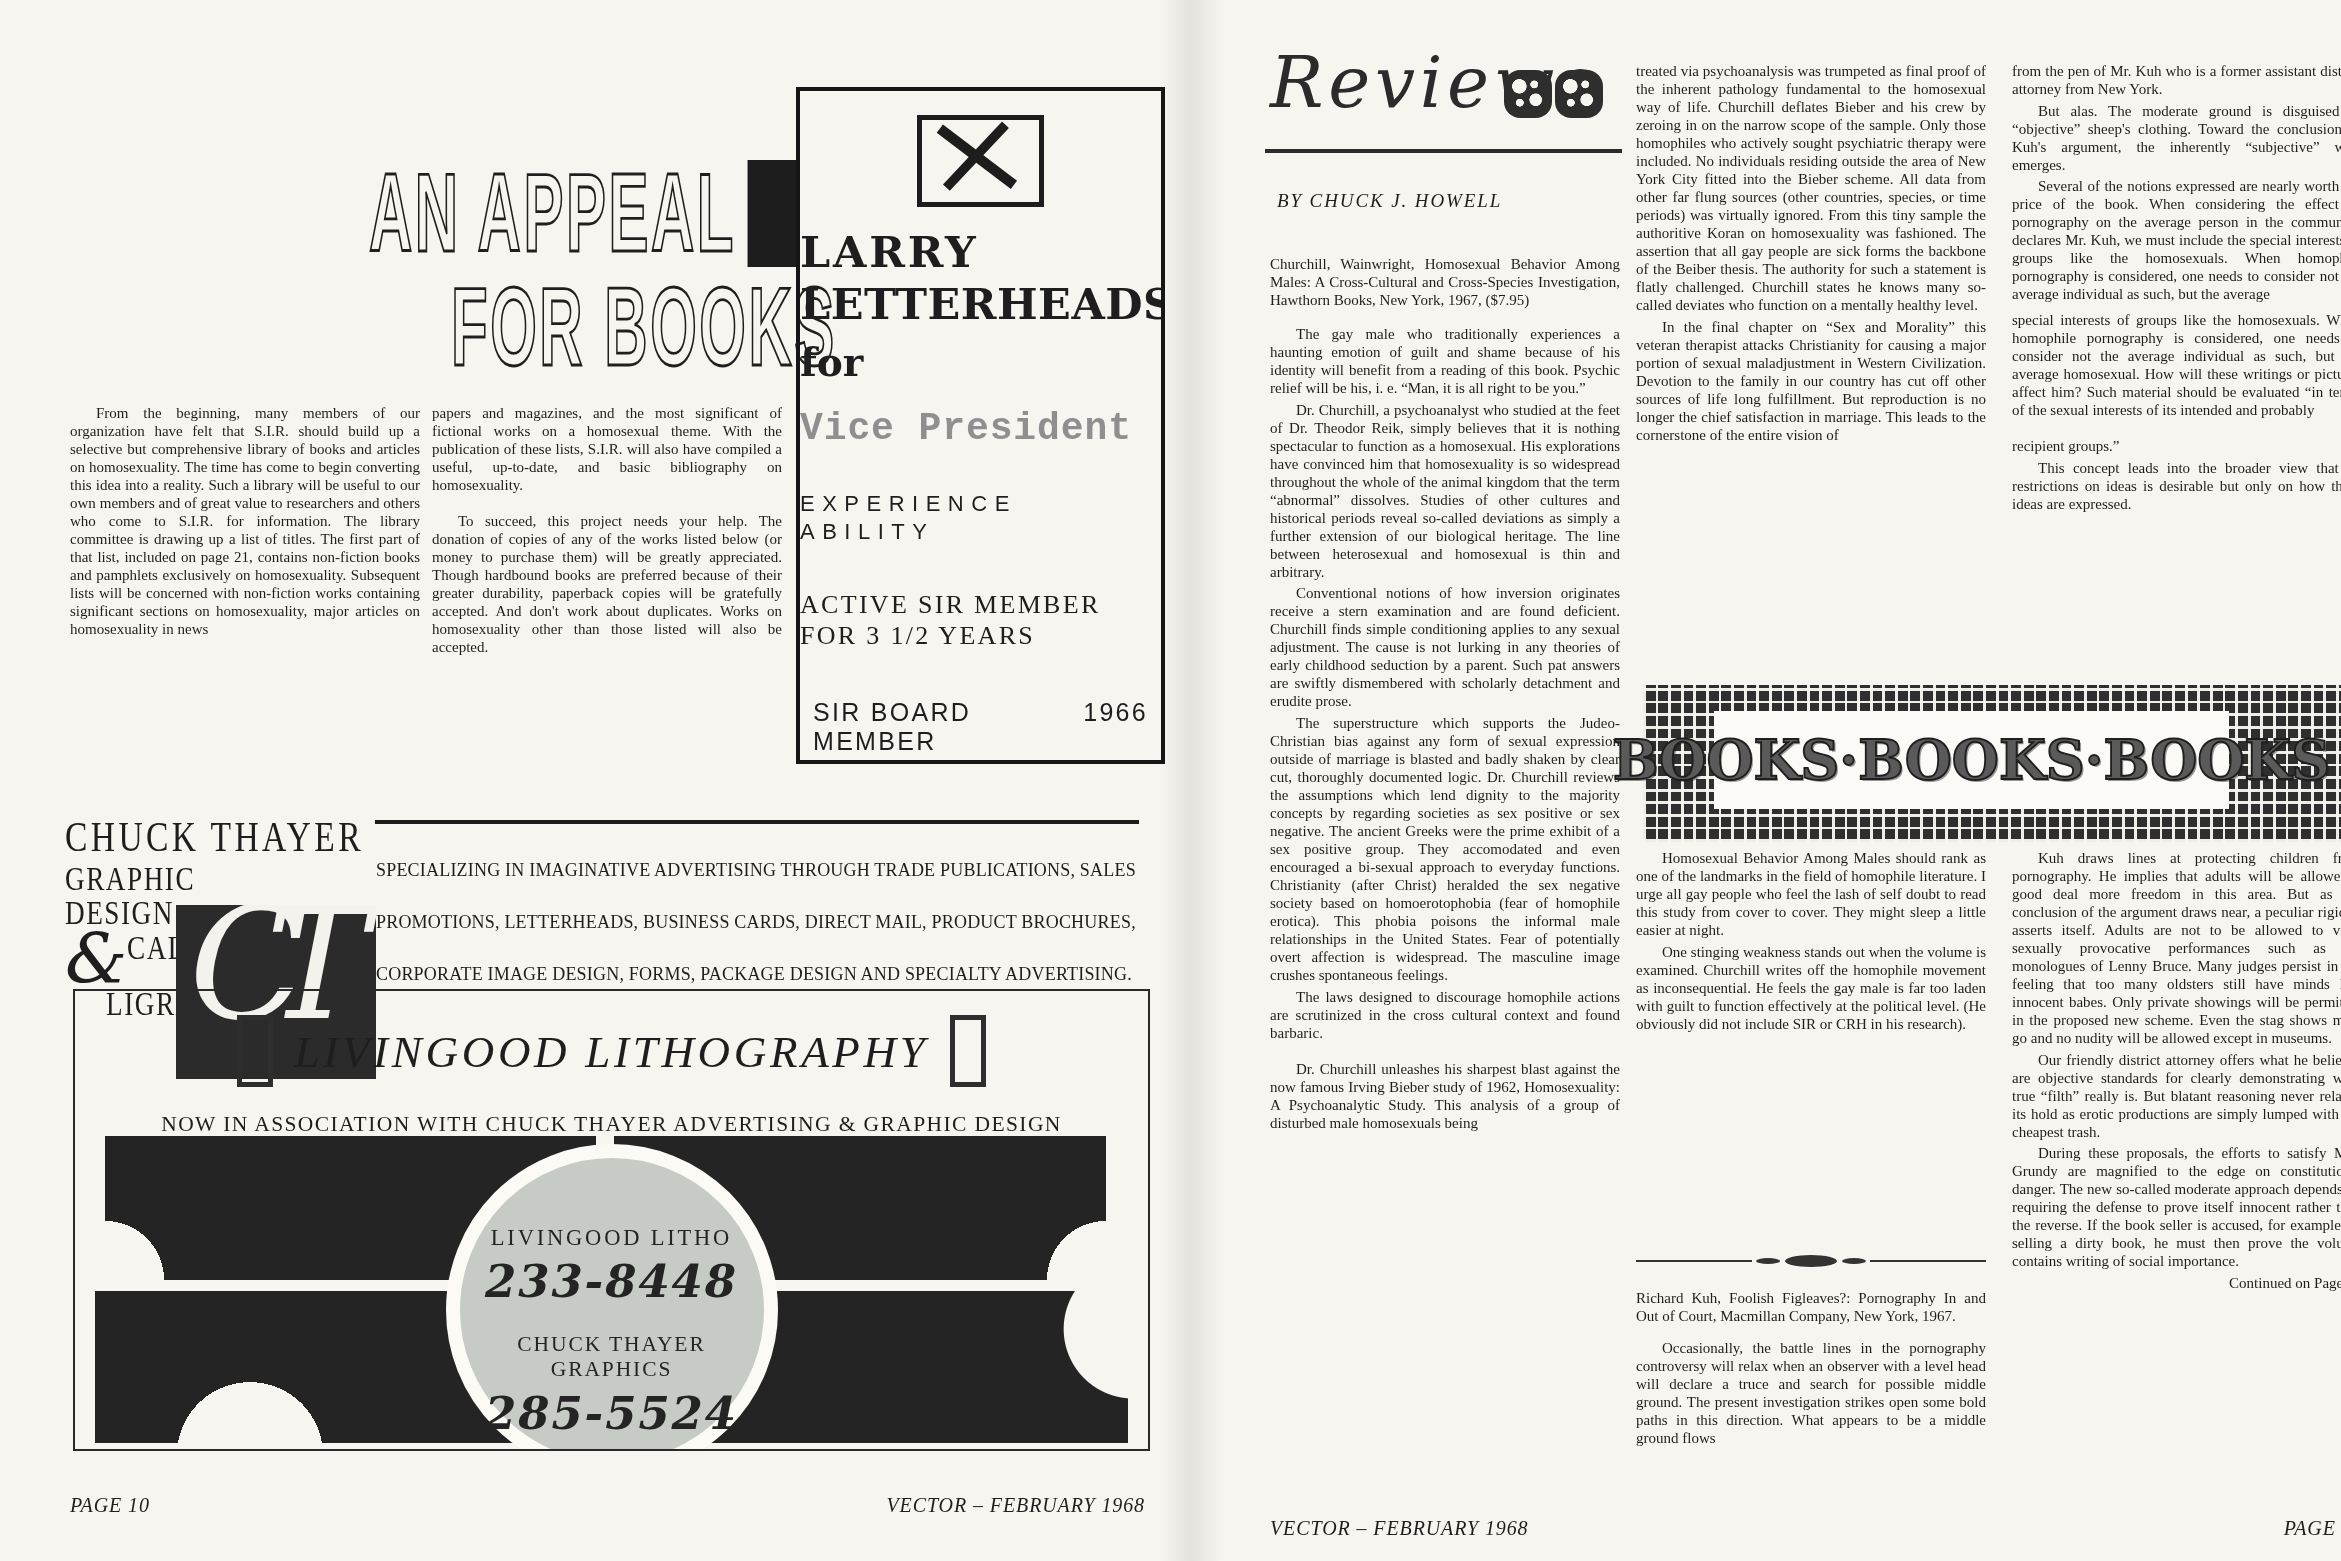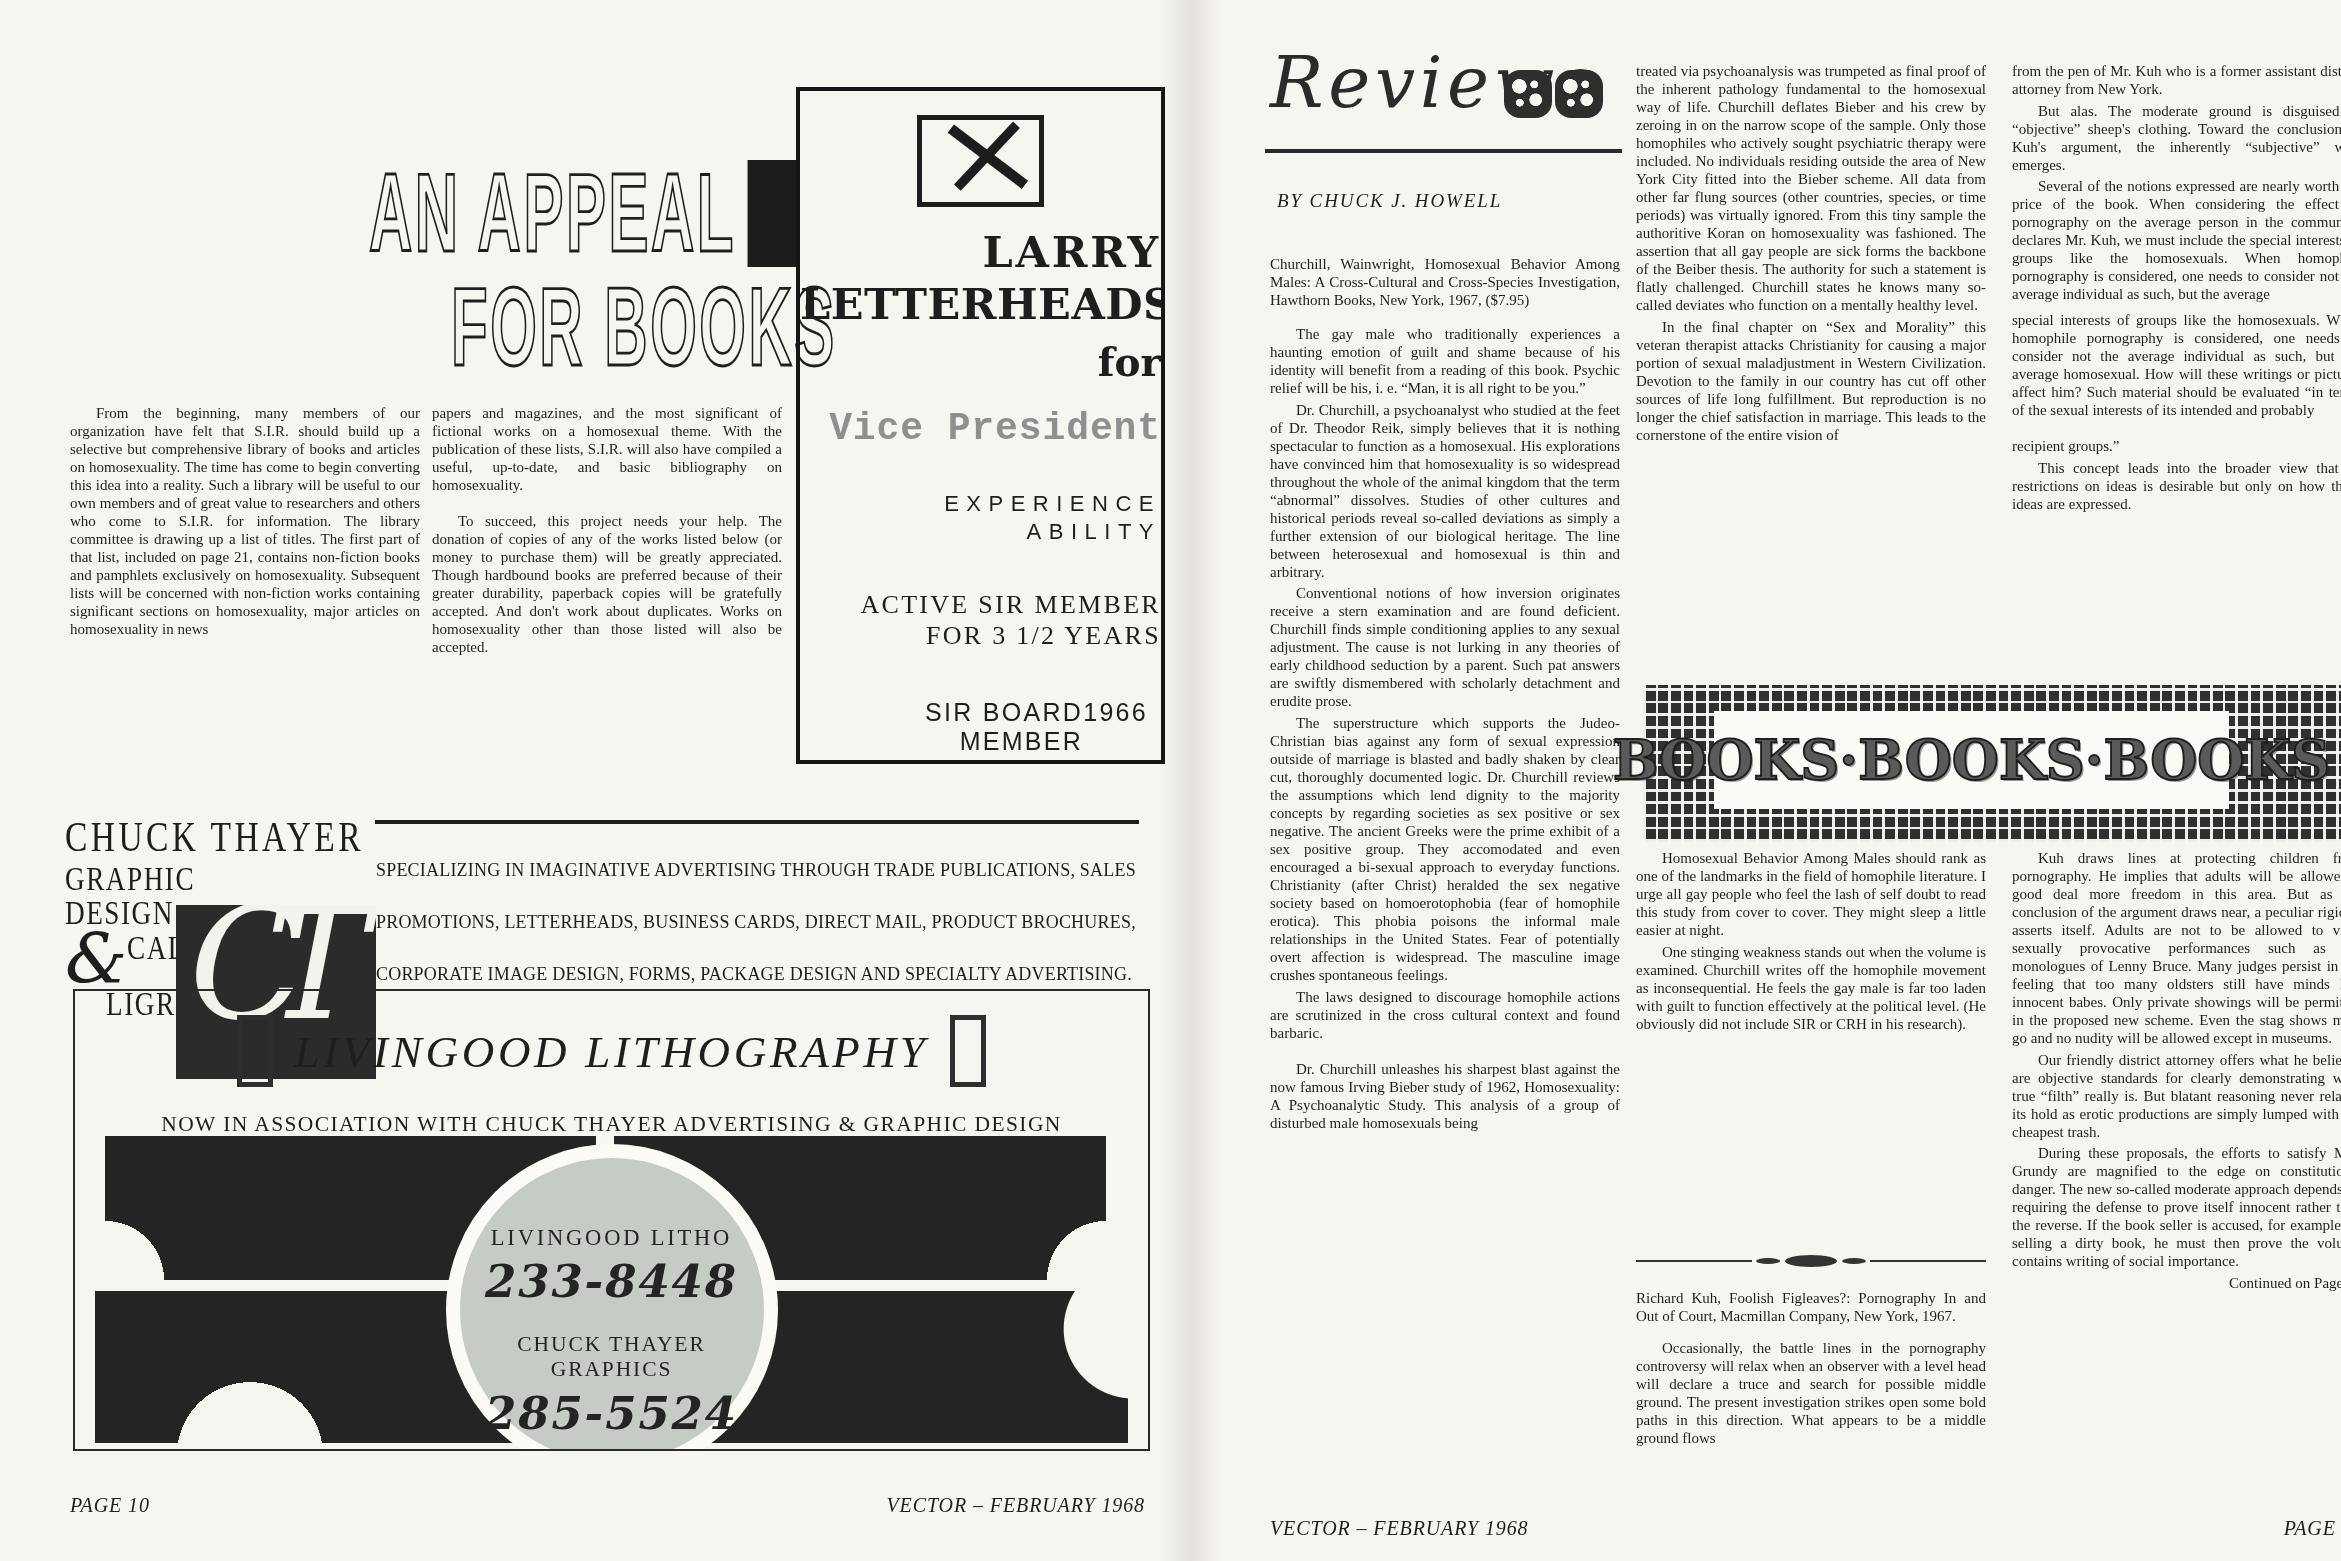--- a/index.html
+++ b/index.html
@@ -12,21 +12,21 @@
   .col p.noindent{text-indent:0;}
   .col p.gap{margin-top:18px;}
   .col p.smallgap{margin-top:7.5px;}
   
   .outline-line{display:flex;align-items:center;transform:scaleX(0.54);transform-origin:left center;
     font-family:"Liberation Sans",sans-serif;font-weight:700;font-size:111px;line-height:1;
     letter-spacing:4.7px;color:#f7f5ef;-webkit-text-stroke:2.8px #1f1f1f;white-space:nowrap;}
   .title-rect{width:96px;height:107px;background:#1d1d1d;margin-left:21px;-webkit-text-stroke:0;}
   
   .lj-box{left:796px;top:87px;width:361px;height:669px;border:4.7px solid #161616;
-          text-align:right;overflow:hidden;}
+          text-align:left;overflow:hidden;}
   .xbox{width:117px;height:82px;border:5.6px solid #1d1d1d;margin:24px auto 0 auto;}
   .lj-name{font-family:"DejaVu Serif",serif;font-weight:700;font-size:43px;letter-spacing:2.8px;margin-top:19.7px;}
   .lj-name2{font-family:"DejaVu Serif",serif;font-weight:700;font-size:43px;letter-spacing:0.5px;margin-top:1.9px;}
   .lj-for{font-family:"DejaVu Serif",serif;font-weight:700;font-size:39px;margin-top:10.3px;}
   .lj-vp{font-family:"Liberation Mono",monospace;font-weight:700;font-size:38px;color:#8f8f8f;
          letter-spacing:0.9px;margin-top:22.5px;white-space:nowrap;}
   .lj-qual{font-family:"Liberation Sans",sans-serif;font-size:22px;letter-spacing:7.5px;margin-top:41px;}
   .lj-qual2{font-family:"Liberation Sans",sans-serif;font-size:22px;letter-spacing:7.5px;margin-top:2px;}
   .lj-member{font-size:26px;letter-spacing:2.3px;margin-top:45px;}
   .lj-member2{font-size:26px;letter-spacing:2.3px;margin-top:0.9px;}

